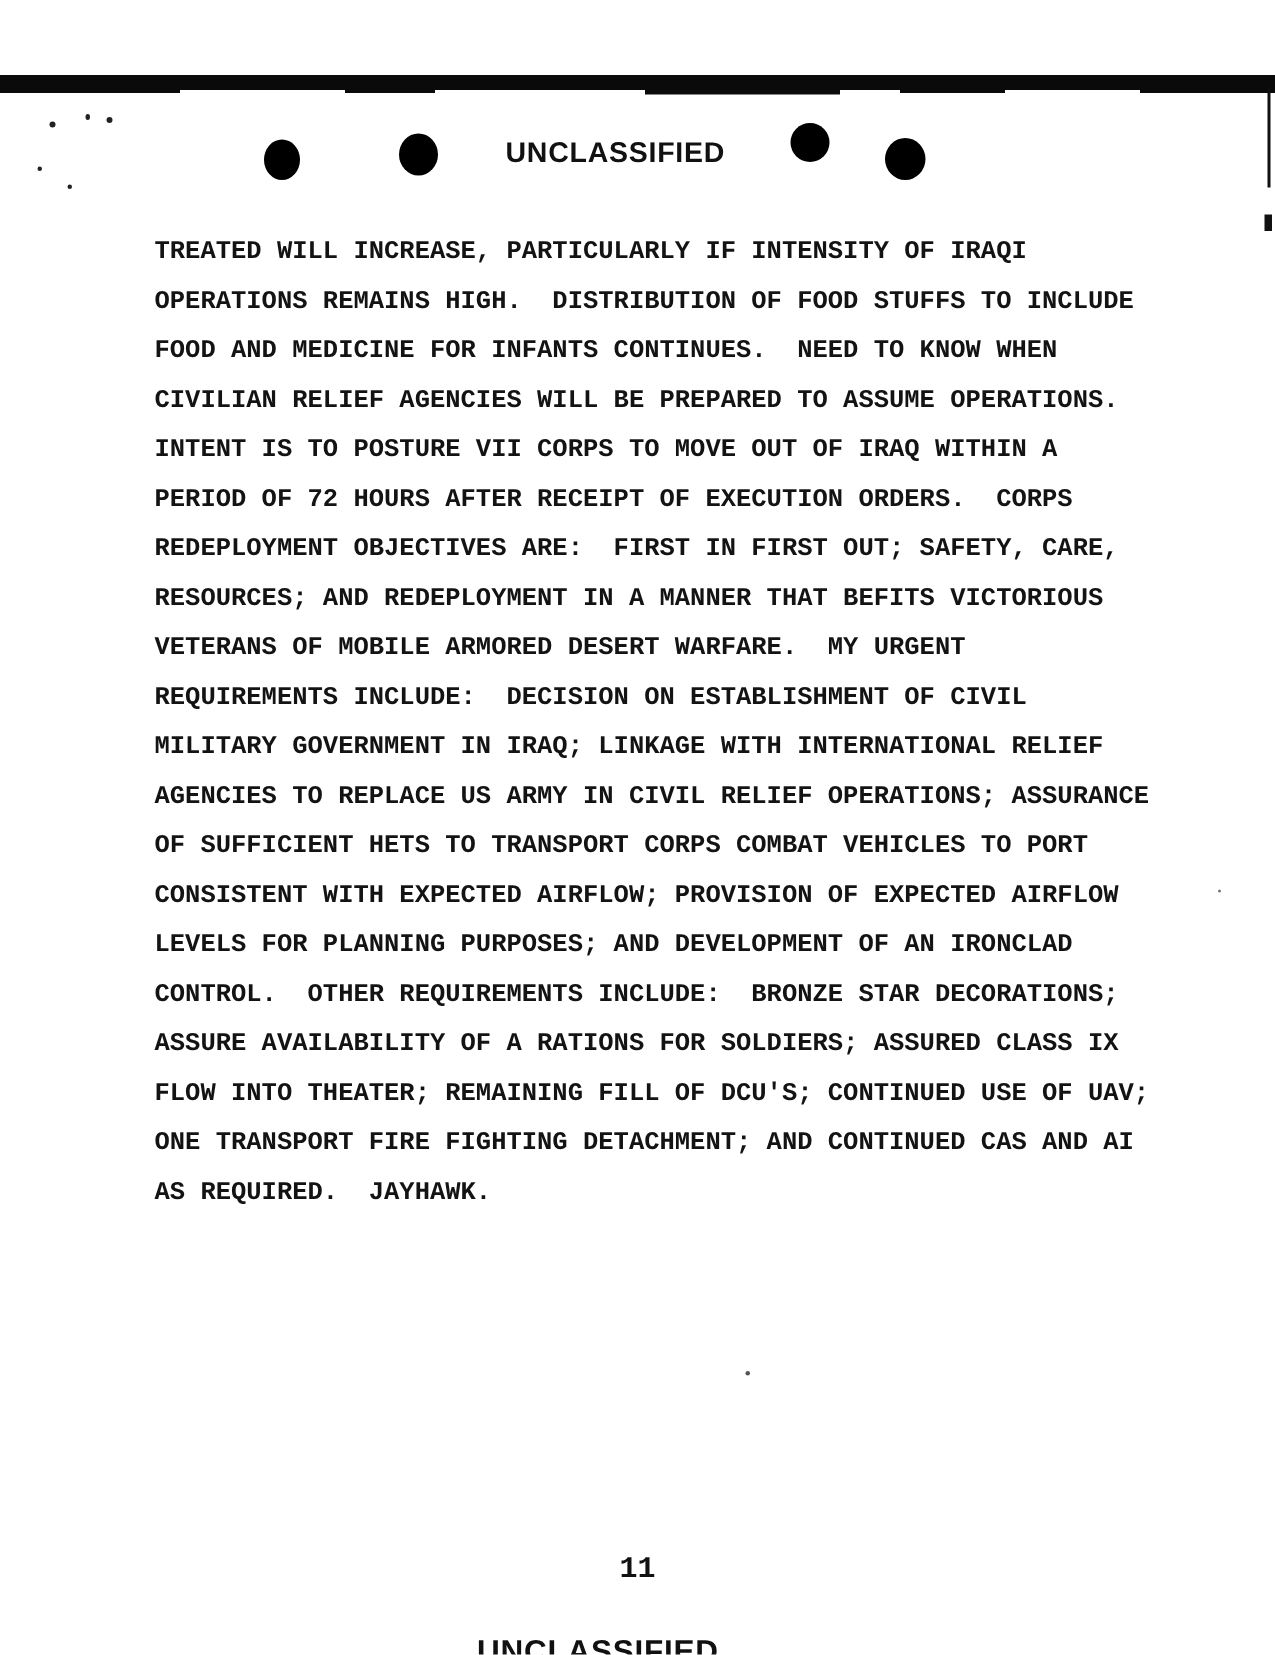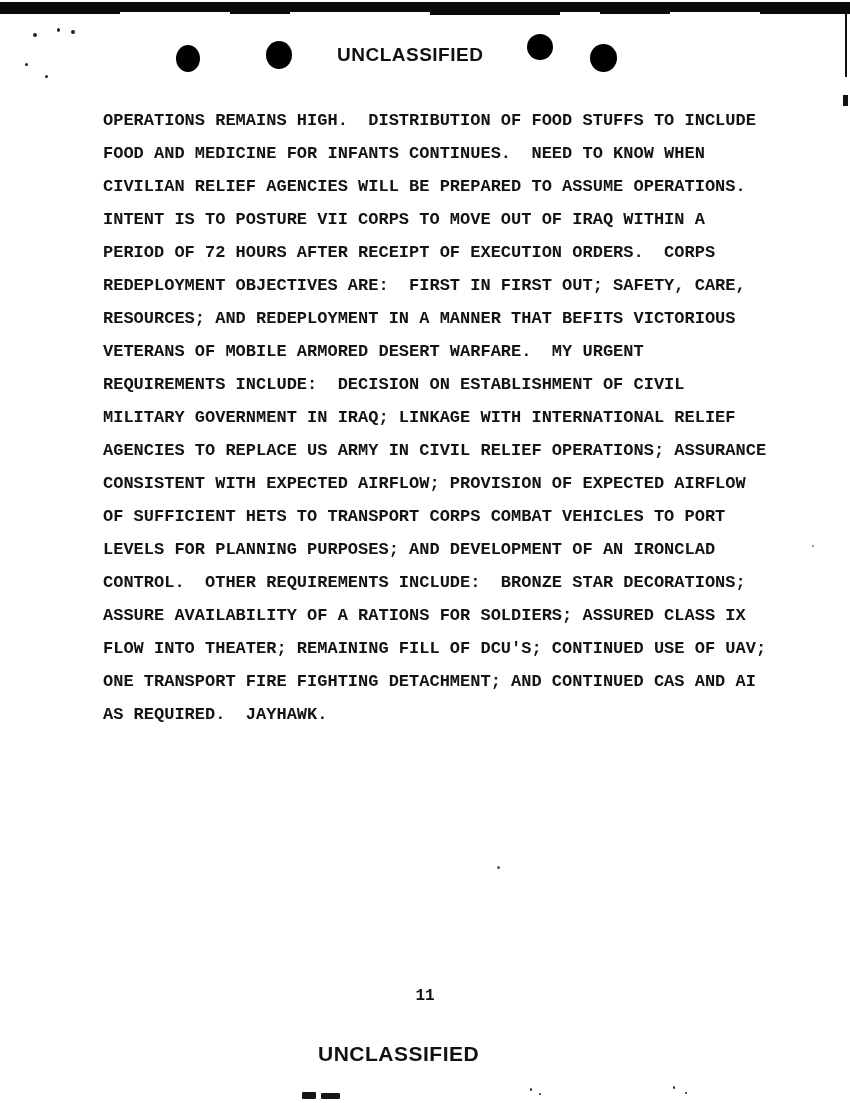--- a/index.html
+++ b/index.html
@@ -3,21 +3,21 @@
 <meta charset="utf-8">
 <style>
   html, body { margin: 0; padding: 0; }
   body {
     width: 850px; height: 1103px;
     background: #ffffff;
     position: relative;
     overflow: hidden;
     font-family: "Liberation Sans", sans-serif;
   }
-  .page { position: absolute; inset: 0; }
+  .page { position: absolute; inset: 0; margin-top: 48px; }
 
   
   .top-bar { position: absolute; left: 0; top: 2px; width: 850px; height: 10px; background: #0a0a0a; }
   .bar-frag { position: absolute; background: #0a0a0a; }
   .right-line { position: absolute; left: 845px; top: 11px; width: 2px; height: 66px; background: #111; }
   .right-tick { position: absolute; left: 843px; top: 95px; width: 5px; height: 11px; background: #111; }
   .punch-dot { position: absolute; background: #000; border-radius: 50%; }
   .speck { position: absolute; background: #222; border-radius: 50%; }
 
   .classification {
@@ -41,21 +41,21 @@
     color: #131313;
   }
   .line { white-space: pre; height: 33px; }
 
   .page-number {
     position: absolute;
     left: 0; top: 987px; width: 850px;
     text-align: center;
     font-family: "Liberation Mono", "DejaVu Sans Mono", monospace;
     font-weight: 700;
-    font-size: 16px;
+    font-size: 20px;
     color: #111;
   }
 
   .frag { position: absolute; background: #161616; border-radius: 1px; }
 </style>
 </head>
 <body>
 
 <div class="page">
 
@@ -81,33 +81,34 @@
   <div class="speck" style="left:497px;top:866px;width:3px;height:3px;background:#555;"></div>
   <div class="speck" style="left:530px;top:1088px;width:2px;height:3px;"></div>
   <div class="speck" style="left:539px;top:1093px;width:2px;height:2px;"></div>
   <div class="speck" style="left:673px;top:1086px;width:2px;height:3px;"></div>
   <div class="speck" style="left:685px;top:1092px;width:2px;height:2px;"></div>
   <div class="speck" style="left:812px;top:545px;width:2px;height:2px;background:#777;"></div>
 
   <div class="classification header">UNCLASSIFIED</div>
 
   <div class="body-text">
+    <div class="line">TREATED WILL INCREASE, PARTICULARLY IF INTENSITY OF IRAQI</div>
     <div class="line">OPERATIONS REMAINS HIGH.  DISTRIBUTION OF FOOD STUFFS TO INCLUDE</div>
     <div class="line">FOOD AND MEDICINE FOR INFANTS CONTINUES.  NEED TO KNOW WHEN</div>
     <div class="line">CIVILIAN RELIEF AGENCIES WILL BE PREPARED TO ASSUME OPERATIONS.</div>
     <div class="line">INTENT IS TO POSTURE VII CORPS TO MOVE OUT OF IRAQ WITHIN A</div>
     <div class="line">PERIOD OF 72 HOURS AFTER RECEIPT OF EXECUTION ORDERS.  CORPS</div>
     <div class="line">REDEPLOYMENT OBJECTIVES ARE:  FIRST IN FIRST OUT; SAFETY, CARE,</div>
     <div class="line">RESOURCES; AND REDEPLOYMENT IN A MANNER THAT BEFITS VICTORIOUS</div>
     <div class="line">VETERANS OF MOBILE ARMORED DESERT WARFARE.  MY URGENT</div>
     <div class="line">REQUIREMENTS INCLUDE:  DECISION ON ESTABLISHMENT OF CIVIL</div>
     <div class="line">MILITARY GOVERNMENT IN IRAQ; LINKAGE WITH INTERNATIONAL RELIEF</div>
     <div class="line">AGENCIES TO REPLACE US ARMY IN CIVIL RELIEF OPERATIONS; ASSURANCE</div>
+    <div class="line">OF SUFFICIENT HETS TO TRANSPORT CORPS COMBAT VEHICLES TO PORT</div>
     <div class="line">CONSISTENT WITH EXPECTED AIRFLOW; PROVISION OF EXPECTED AIRFLOW</div>
-    <div class="line">OF SUFFICIENT HETS TO TRANSPORT CORPS COMBAT VEHICLES TO PORT</div>
     <div class="line">LEVELS FOR PLANNING PURPOSES; AND DEVELOPMENT OF AN IRONCLAD</div>
     <div class="line">CONTROL.  OTHER REQUIREMENTS INCLUDE:  BRONZE STAR DECORATIONS;</div>
     <div class="line">ASSURE AVAILABILITY OF A RATIONS FOR SOLDIERS; ASSURED CLASS IX</div>
     <div class="line">FLOW INTO THEATER; REMAINING FILL OF DCU'S; CONTINUED USE OF UAV;</div>
     <div class="line">ONE TRANSPORT FIRE FIGHTING DETACHMENT; AND CONTINUED CAS AND AI</div>
     <div class="line">AS REQUIRED.  JAYHAWK.</div>
   </div>
 
   <div class="page-number">11</div>
 

